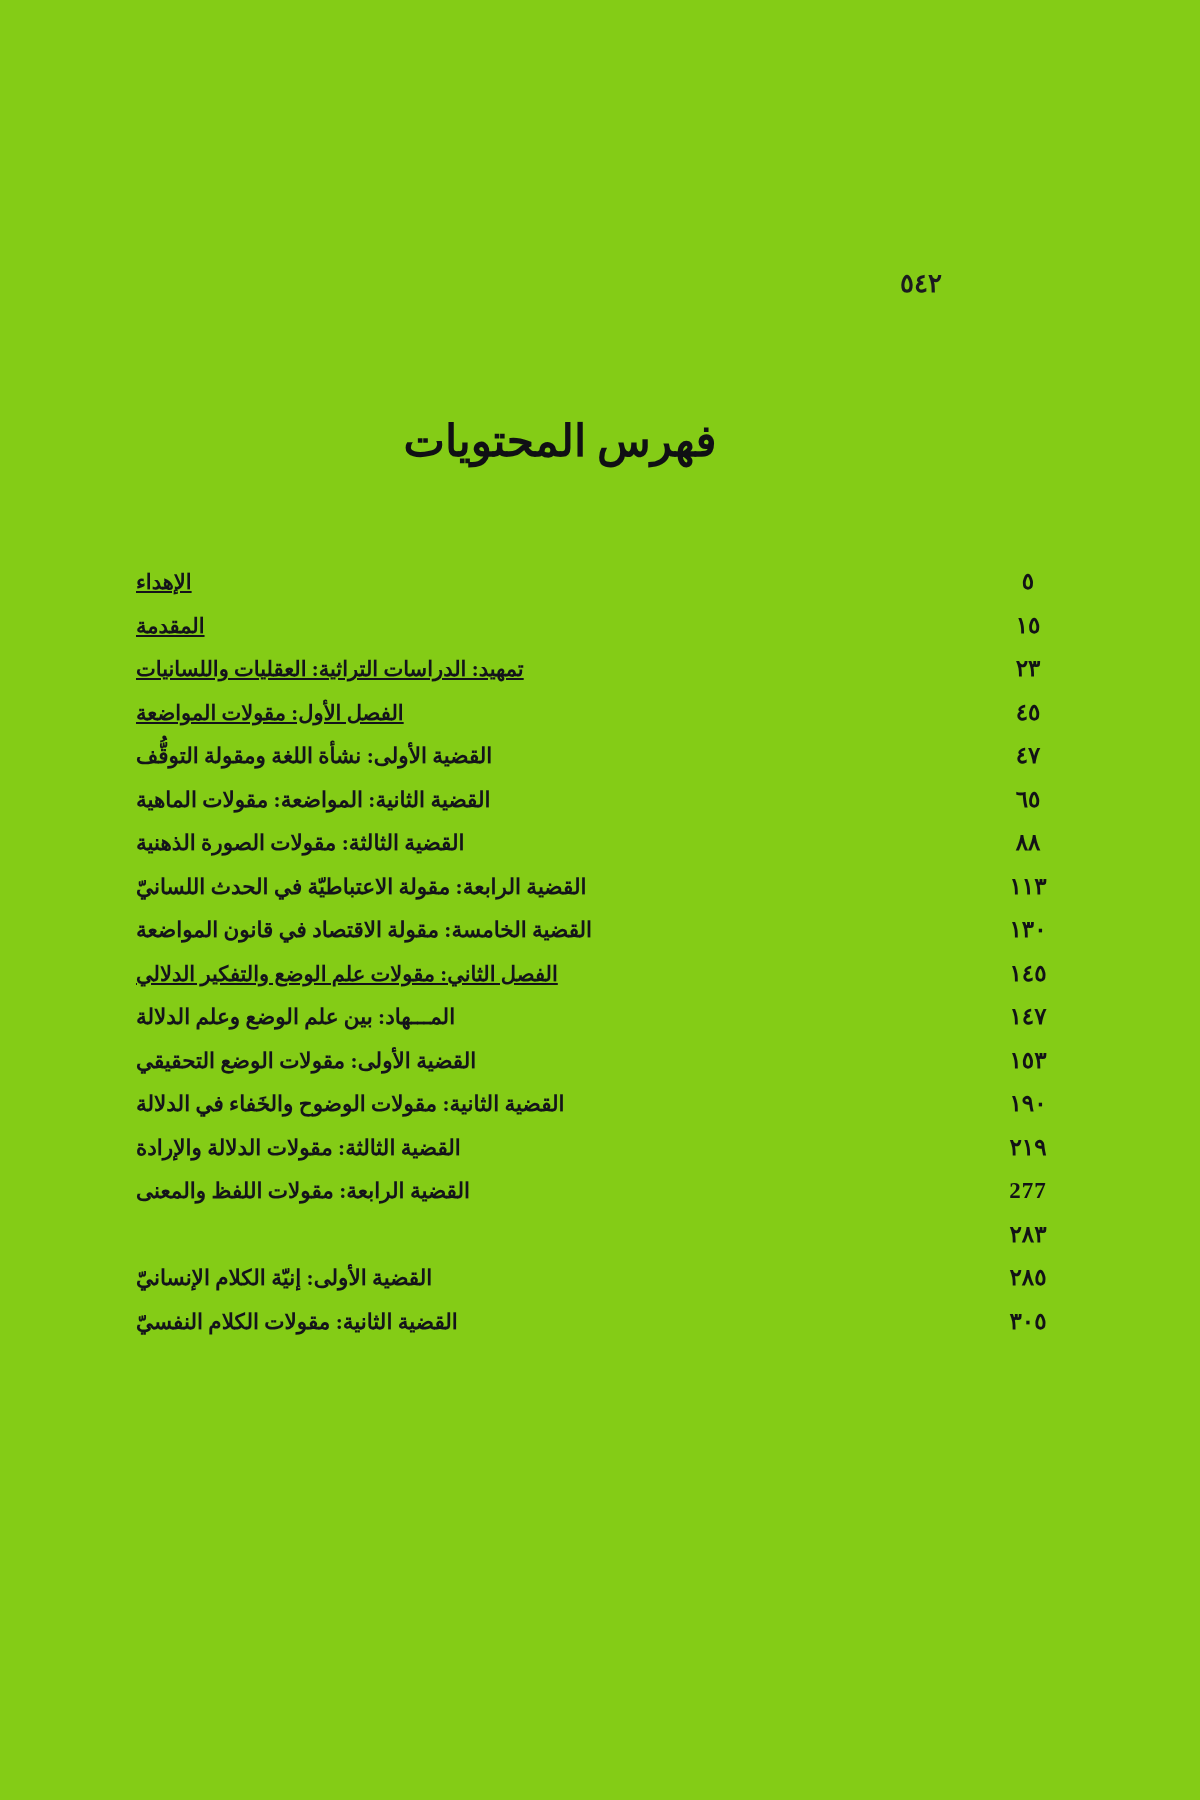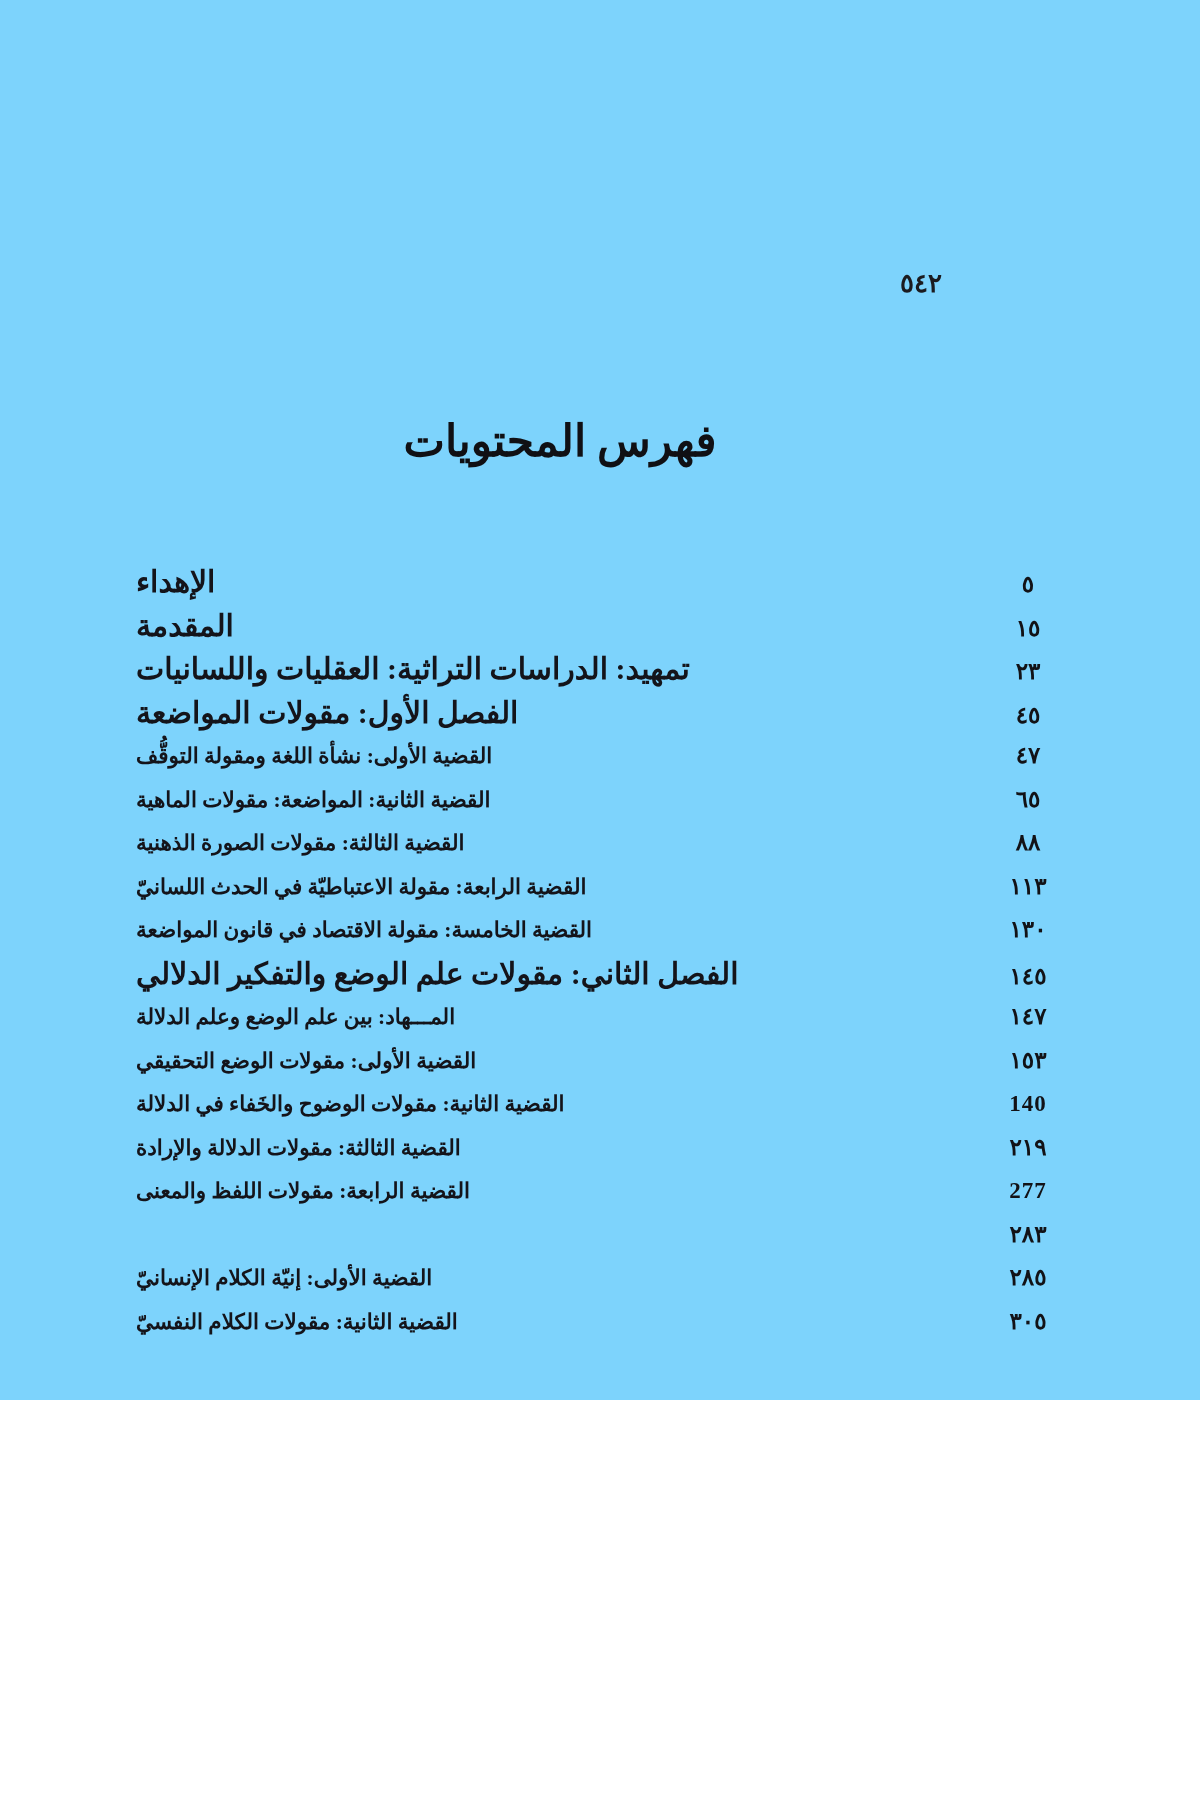--- a/index.html
+++ b/index.html
@@ -5,23 +5,23 @@
 <style>
   html, body {
     margin: 0;
     padding: 0;
     background: #ffffff;
   }
 
   .page {
     position: relative;
     width: 1200px;
-    height: 1400px;
+    height: 1800px;
     margin: 0 auto;
-    background: #7dd3fc;
+    background: #84cc16;
     overflow: hidden;
     font-family: "Liberation Serif", "DejaVu Serif", serif;
     color: #16161a;
   }
 
   
   .folio {
     position: absolute;
     top: 268px;
     right: 258px;
@@ -101,21 +101,21 @@
     flex: 0 0 76px;
     text-align: center;
     font-size: 23px;
     font-weight: 700;
     color: #121216;
     letter-spacing: 1px;
     padding-right: 4px;
   }
 
   
-  .lvl-1 .toc-label { font-size: 30px; }
+  .lvl-1 .toc-label { font-size: 21px; text-decoration: underline; }
   .lvl-2 .toc-label { font-size: 21.5px; }
 </style>
 </head>
 <body>
 
 <div class="page">
 
   <div class="folio">٥٤٢</div>
 
   <div class="toc-title">فهرس المحتويات</div>
@@ -177,21 +177,21 @@
         <span class="toc-page">١٤٧</span>
       </div>
       <div class="toc-row lvl-2">
         <span class="toc-label">القضية الأولى: مقولات الوضع التحقيقي</span>
         <span class="toc-leader"></span>
         <span class="toc-page">١٥٣</span>
       </div>
       <div class="toc-row lvl-2">
         <span class="toc-label">القضية الثانية: مقولات الوضوح والخَفاء في الدلالة</span>
         <span class="toc-leader"></span>
-        <span class="toc-page">140</span>
+        <span class="toc-page">١٩٠</span>
       </div>
       <div class="toc-row lvl-2">
         <span class="toc-label">القضية الثالثة: مقولات الدلالة والإرادة</span>
         <span class="toc-leader"></span>
         <span class="toc-page">٢١٩</span>
       </div>
       <div class="toc-row lvl-2">
         <span class="toc-label">القضية الرابعة: مقولات اللفظ والمعنى</span>
         <span class="toc-leader"></span>
         <span class="toc-page">277</span>

